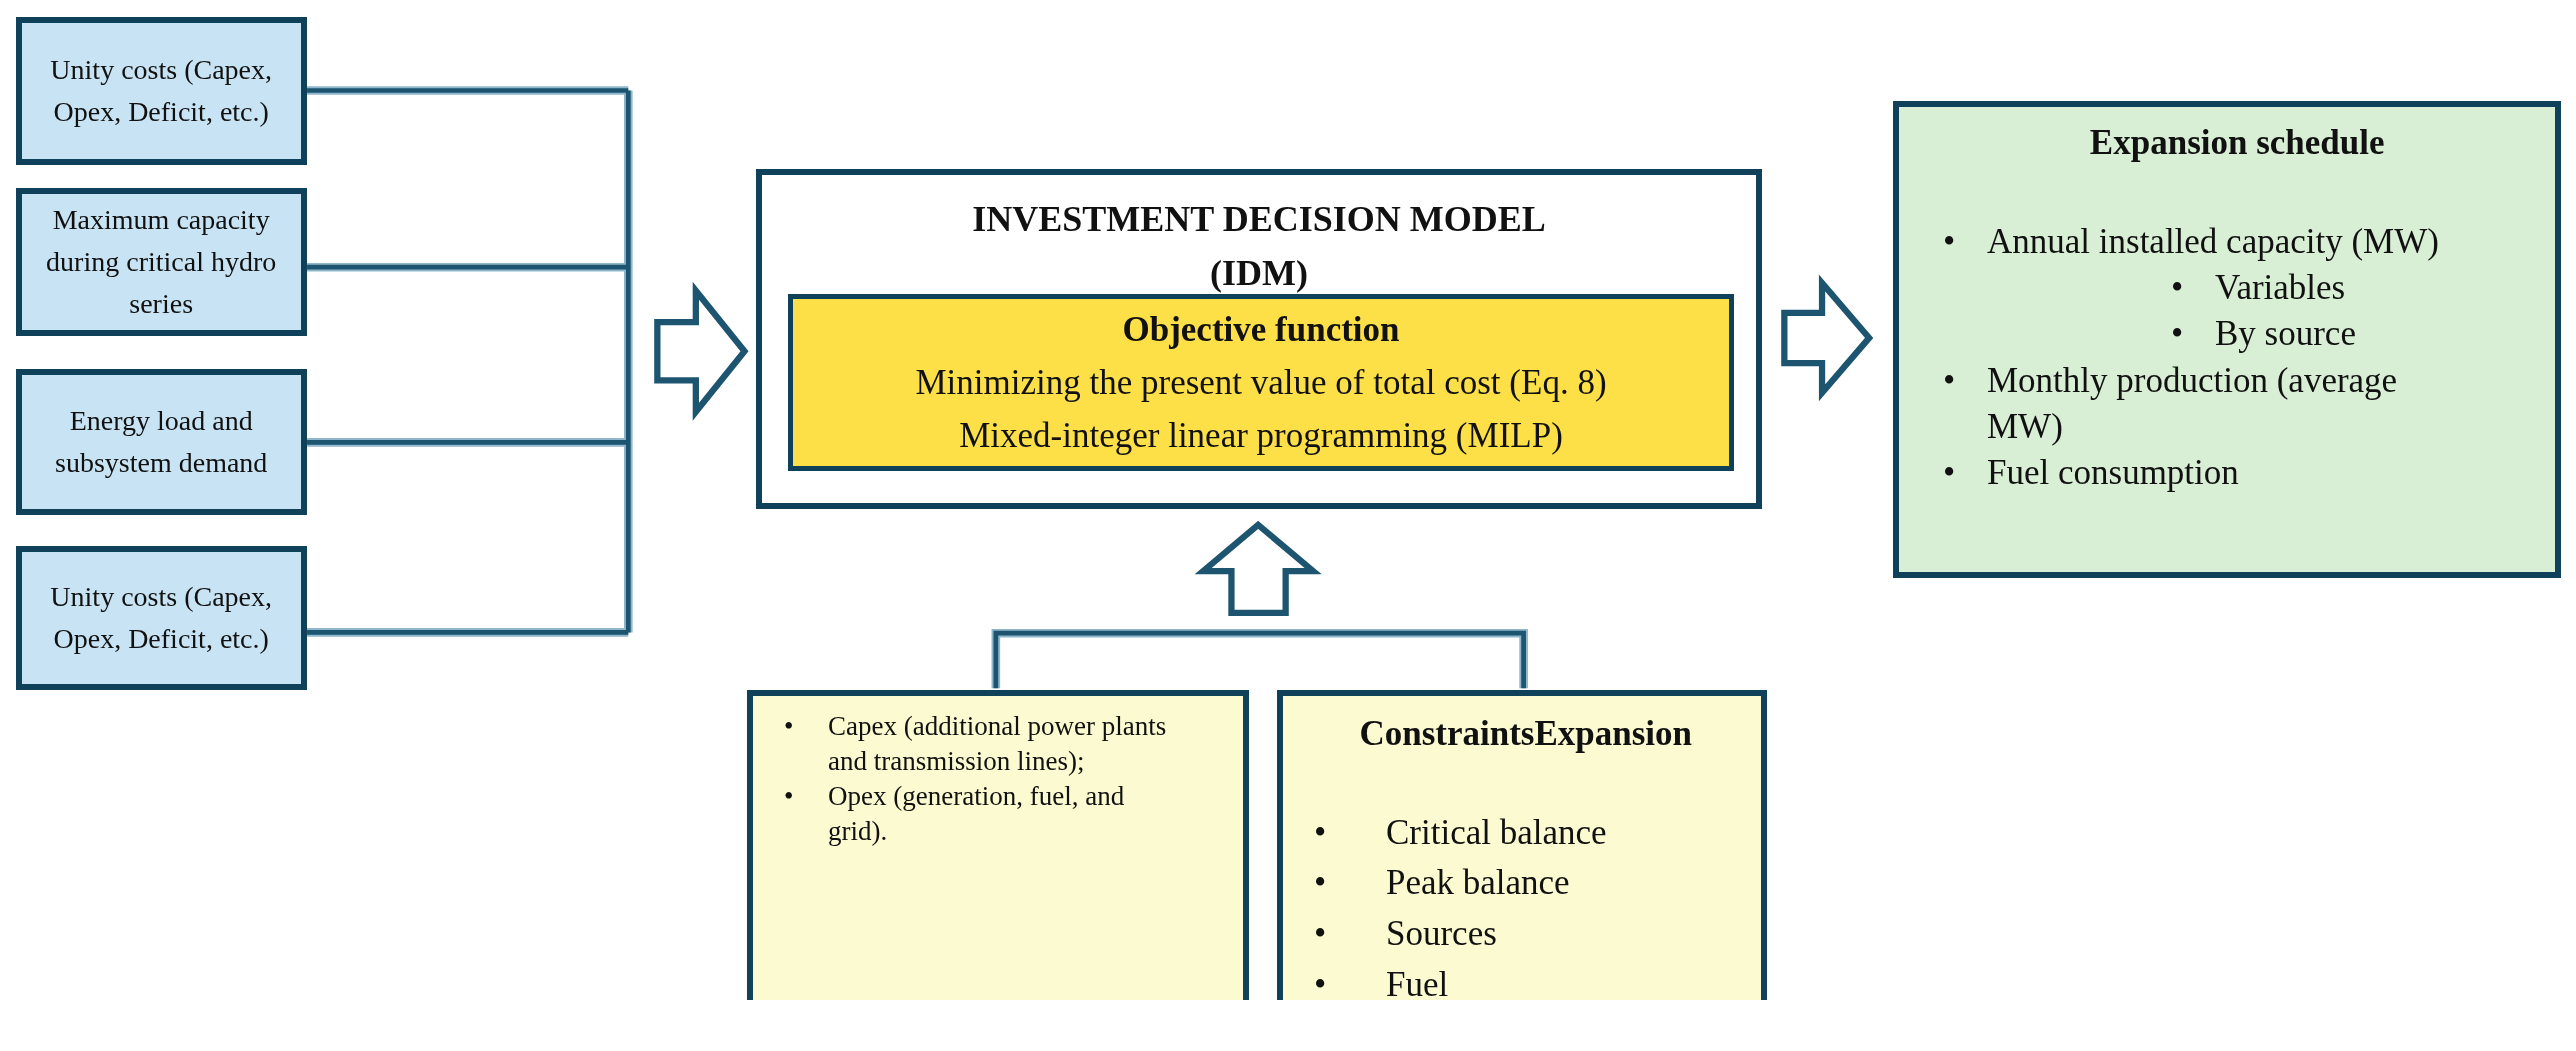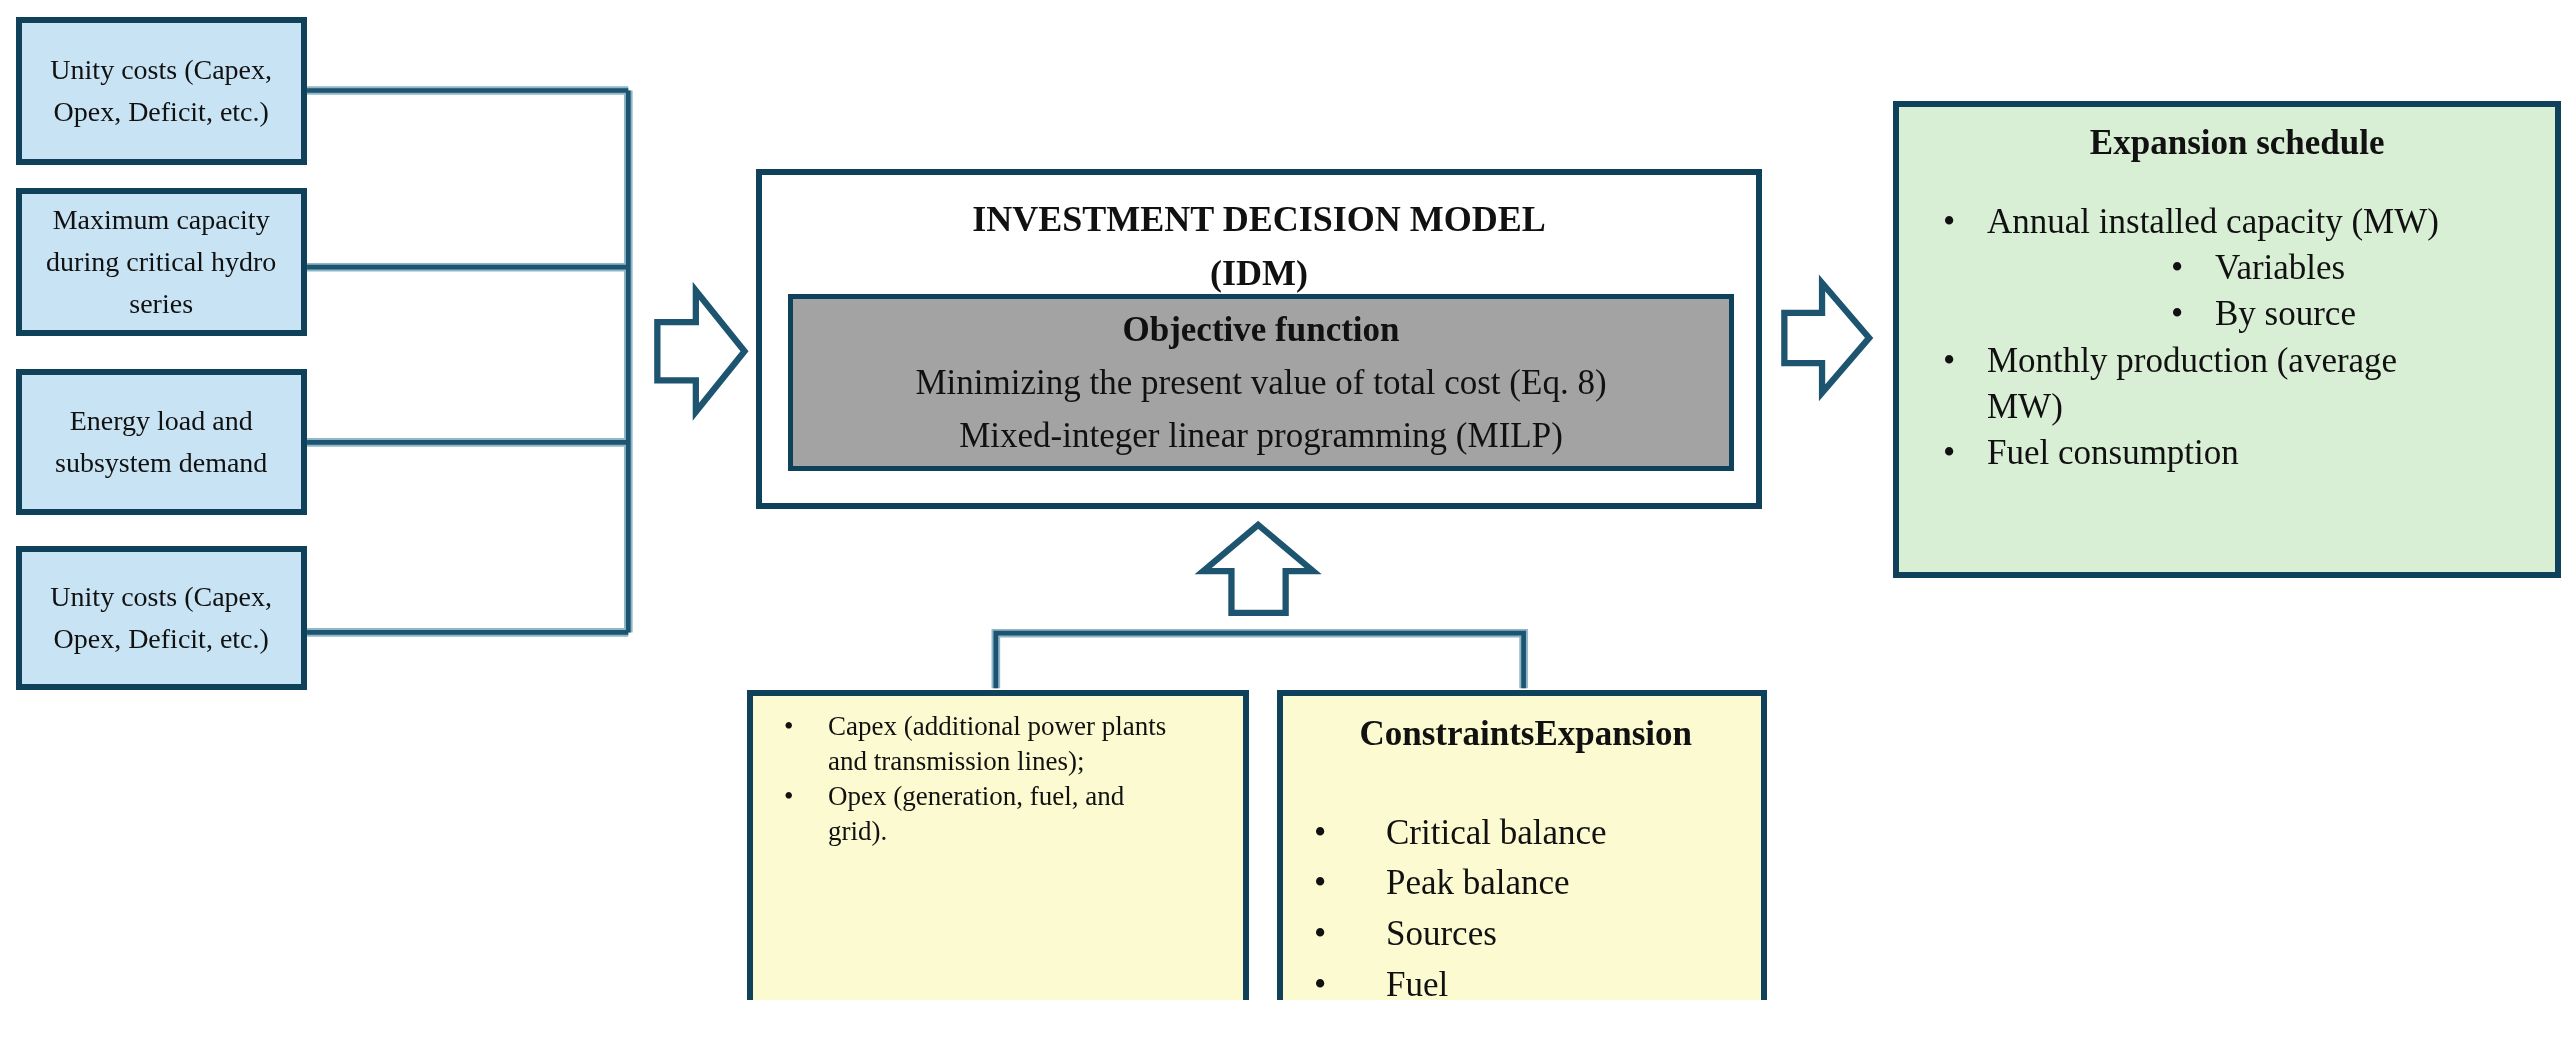--- a/index.html
+++ b/index.html
@@ -29,27 +29,27 @@
     background:var(--input-fill);
     display:flex;align-items:center;justify-content:center;
     text-align:center;font-size:28px;line-height:1.5;
     padding:0 7.9px;
   }
   #idm-box{background:#ffffff;text-align:center;}
   .idm-title{font-weight:bold;font-size:36px;line-height:1.5;margin-top:17.3px;}
   #objective-box{
     position:absolute;left:26px;top:119px;width:946px;height:177px;
     box-sizing:border-box;border:5.5px solid var(--box-border);
-    background:#a3a3a3;text-align:center;font-size:35px;line-height:1.52;
+    background:#fde047;text-align:center;font-size:35px;line-height:1.52;
     display:flex;flex-direction:column;justify-content:center;
   }
   .obj-title{font-weight:bold;}
   #expansion-box{background:var(--output-fill);padding:11px 23.6px 0 44px;}
   .panel-title{font-weight:bold;font-size:35px;text-align:center;line-height:1.4;}
-  #expansion-box .panel-title{margin-bottom:32px;}
+  #expansion-box .panel-title{margin-bottom:52px;}
   .b-row{display:flex;font-size:35px;line-height:1.32;}
   .b-marker{flex:none;width:44px;}
   .b-marker::before{content:"\2022";}
   .b-text{flex:1;}
   #expansion-box .b-text{max-width:471px;}
   .sub-row{margin-left:228px;}
   .yellow-box{background:var(--bottom-fill);padding:12.6px 23.6px 0 31px;}
   .yellow-box .panel-title{margin-bottom:50px;}
   #decision-variables-box .b-row{font-size:27px;line-height:1.3;}
   #decision-variables-box .b-text{max-width:361px;}

